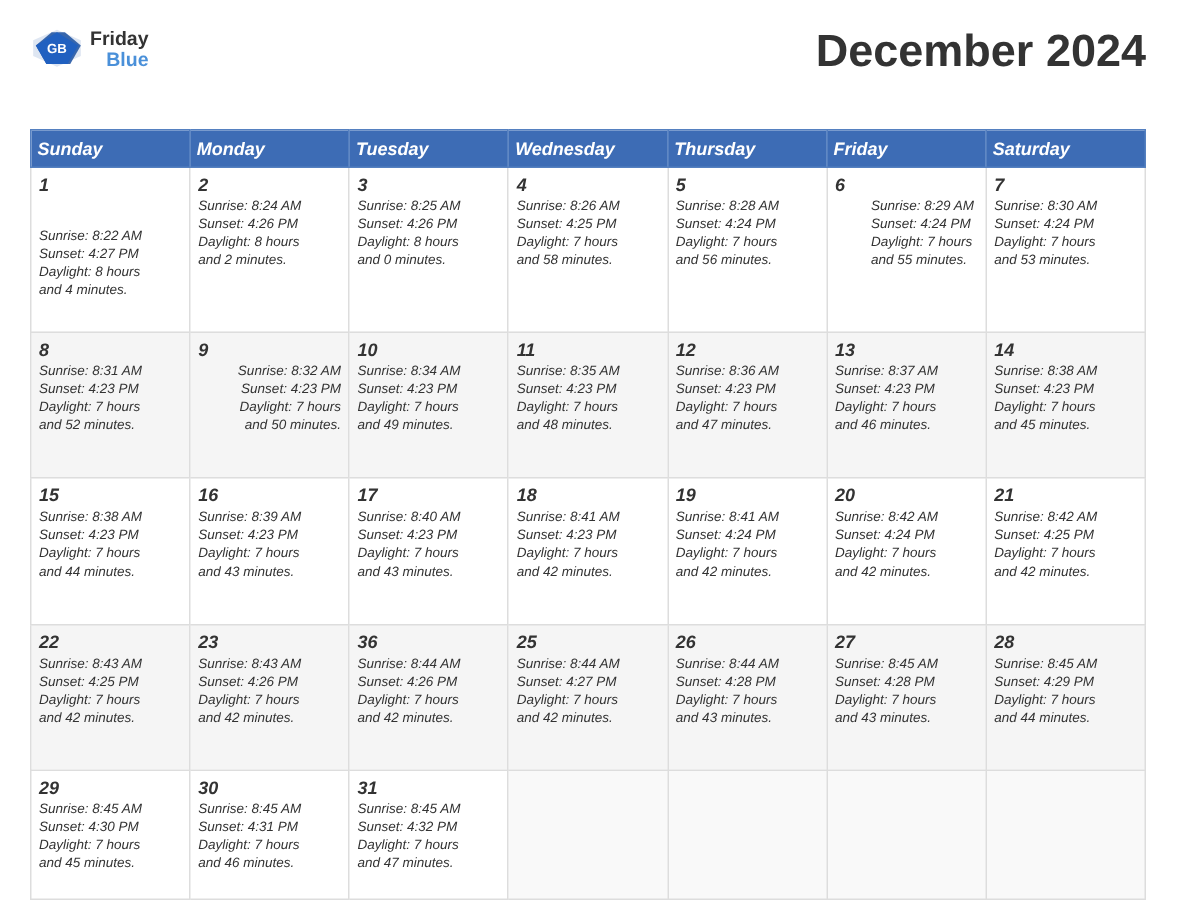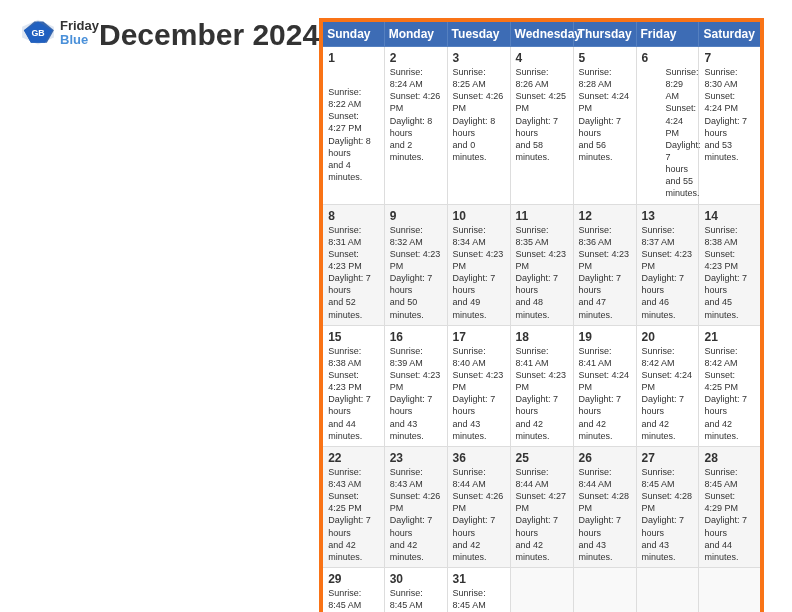--- a/index.html
+++ b/index.html
@@ -8,21 +8,22 @@
       height: 612px;
       font-family: Arial, sans-serif;
       background: #fff;
       overflow: hidden;
     }
     .page {
       width: 784px;
       height: 612px;
       padding: 18px 20px 12px 20px;
       display: flex;
-      flex-direction: row;
+      flex-direction: column;
+      gap: 25px;
     }
     .header {
       display: flex;
       align-items: flex-start;
       justify-content: space-between;
       margin-bottom: 10px;
     }
     .logo {
       display: flex;
       align-items: center;
@@ -40,24 +41,25 @@
       font-weight: bold;
       color: #333;
       line-height: 1.1;
     }
     .subtitle {
       font-size: 14px;
       color: #555;
     }
     .calendar {
       flex: 1;
-      border: 4px solid #f97316;
+      border: 1px solid #f97316;
       border-collapse: collapse;
       width: 100%;
       table-layout: fixed;
+      font-style: italic;
     }
     .calendar th {
       background: #3d6cb5;
       color: #fff;
       font-size: 12px;
       font-weight: bold;
       padding: 5px 4px;
       text-align: left;
       border: 1px solid #5580c0;
     }
@@ -103,21 +105,21 @@
     <div class="logo">
       <svg class="logo-icon" viewBox="0 0 40 34" xmlns="http://www.w3.org/2000/svg">
         <rect x="0" y="0" width="40" height="34" rx="3" fill="#fff"></rect>
         <polygon points="20,2 38,10 38,22 20,30 2,22 2,10" fill="#2255aa" opacity="0.15"></polygon>
         <polygon points="26,4 38,14 30,28 12,28 4,14 16,4" fill="#1a4fa0" opacity="0.85"></polygon>
         <polygon points="20,4 36,14 28,28 12,28 4,14 20,4" fill="#2060c0"></polygon>
         <text x="20" y="20" text-anchor="middle" fill="white" font-size="10" font-weight="bold">GB</text>
       </svg>
       <div style="display:flex;flex-direction:column;">
         <span style="font-size:13px;font-weight:bold;color:#333;line-height:1.1;">Friday</span>
-        <span style="font-size:13px;font-weight:bold;color:#4a90d9;line-height:1.1;">Blue</span>
+        <span style="font-size:13px;font-weight:bold;color:#4a90d9;line-height:1.1;text-align:right;">Blue</span>
       </div>
     </div>
     <div class="title-area">
       <div class="main-title">December 2024</div>
     </div>
   </div>
 
   <table class="calendar">
     <thead>
       <tr>
@@ -185,21 +187,21 @@
         <tr>
           <td>
             <span class="day-num">8</span>
             <div class="day-info" style="white-space: pre-line;">Sunrise: 8:31 AM
 Sunset: 4:23 PM
 Daylight: 7 hours
 and 52 minutes.</div>
           </td>
           <td>
             <span class="day-num">9</span>
-            <div class="day-info" style="white-space: pre-line;">Sunrise: 8:32 AM
+            <div class="day-info" style="white-space: pre-line; text-align: right;">Sunrise: 8:32 AM
 Sunset: 4:23 PM
 Daylight: 7 hours
 and 50 minutes.</div>
           </td>
           <td>
             <span class="day-num">10</span>
             <div class="day-info" style="white-space: pre-line;">Sunrise: 8:34 AM
 Sunset: 4:23 PM
 Daylight: 7 hours
 and 49 minutes.</div>

